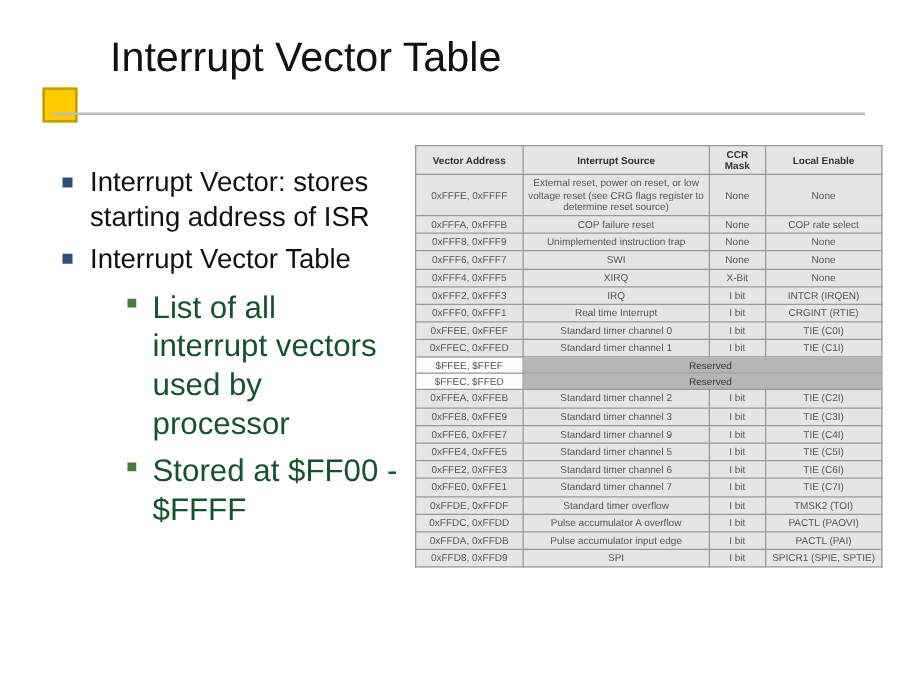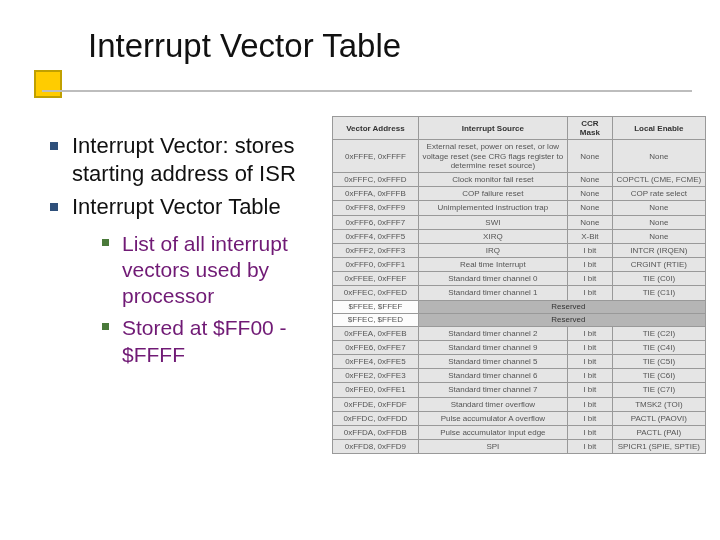--- a/index.html
+++ b/index.html
@@ -80,24 +80,24 @@
     background: #2e4f7a;
   }
   ul.lvl2 {
     list-style: none;
     padding: 0;
     margin: 10px 0 0 28px;
   }
   ul.lvl2 > li {
     position: relative;
     padding-left: 22px;
-    font-size: 21px;
+    font-size: 25px;
     line-height: 1.25;
     margin-bottom: 6px;
-    color: #701a75;
+    color: #14532d;
   }
   ul.lvl2 > li::before {
     content: "";
     position: absolute;
     left: 2px;
     top: 8px;
     width: 7px;
     height: 7px;
     background: #4a7a3a;
   }
@@ -191,26 +191,20 @@
         </tr>
       </thead>
       <tbody id="ivt-body">
           <tr>
             <td>0xFFFE, 0xFFFF</td>
             <td>External reset, power on reset, or low voltage reset (see CRG flags register to determine reset source)</td>
             <td>None</td>
             <td>None</td>
           </tr>
           <tr>
-            <td>0xFFFC, 0xFFFD</td>
-            <td>Clock monitor fail reset</td>
-            <td>None</td>
-            <td>COPCTL (CME, FCME)</td>
-          </tr>
-          <tr>
             <td>0xFFFA, 0xFFFB</td>
             <td>COP failure reset</td>
             <td>None</td>
             <td>COP rate select</td>
           </tr>
           <tr>
             <td>0xFFF8, 0xFFF9</td>
             <td>Unimplemented instruction trap</td>
             <td>None</td>
             <td>None</td>
@@ -259,20 +253,26 @@
             <td class="res-addr">$FFEC, $FFED</td>
             <td colspan="3" class="res-label">Reserved</td>
           </tr>
           <tr>
             <td>0xFFEA, 0xFFEB</td>
             <td>Standard timer channel 2</td>
             <td>I bit</td>
             <td>TIE (C2I)</td>
           </tr>
           <tr>
+            <td>0xFFE8, 0xFFE9</td>
+            <td>Standard timer channel 3</td>
+            <td>I bit</td>
+            <td>TIE (C3I)</td>
+          </tr>
+          <tr>
             <td>0xFFE6, 0xFFE7</td>
             <td>Standard timer channel 9</td>
             <td>I bit</td>
             <td>TIE (C4I)</td>
           </tr>
           <tr>
             <td>0xFFE4, 0xFFE5</td>
             <td>Standard timer channel 5</td>
             <td>I bit</td>
             <td>TIE (C5I)</td>

